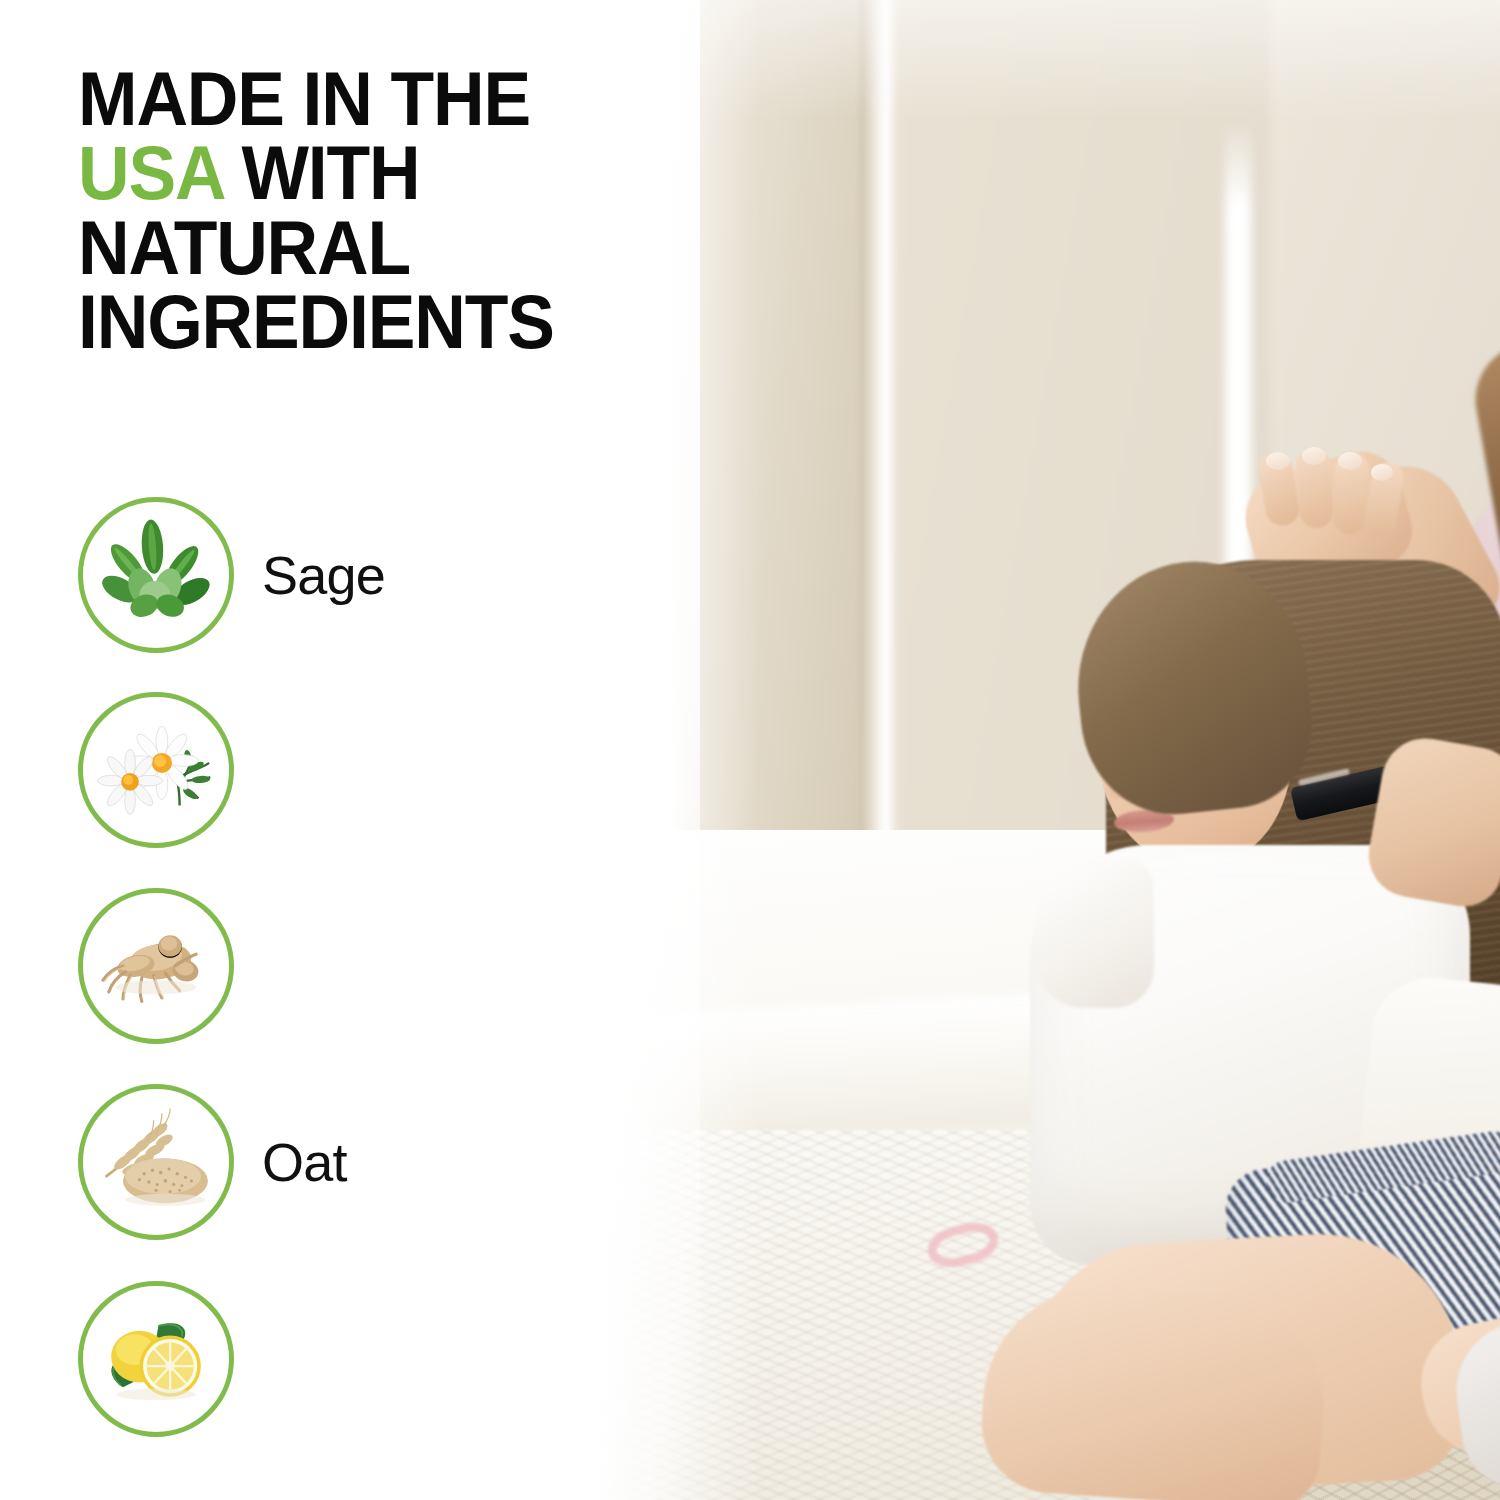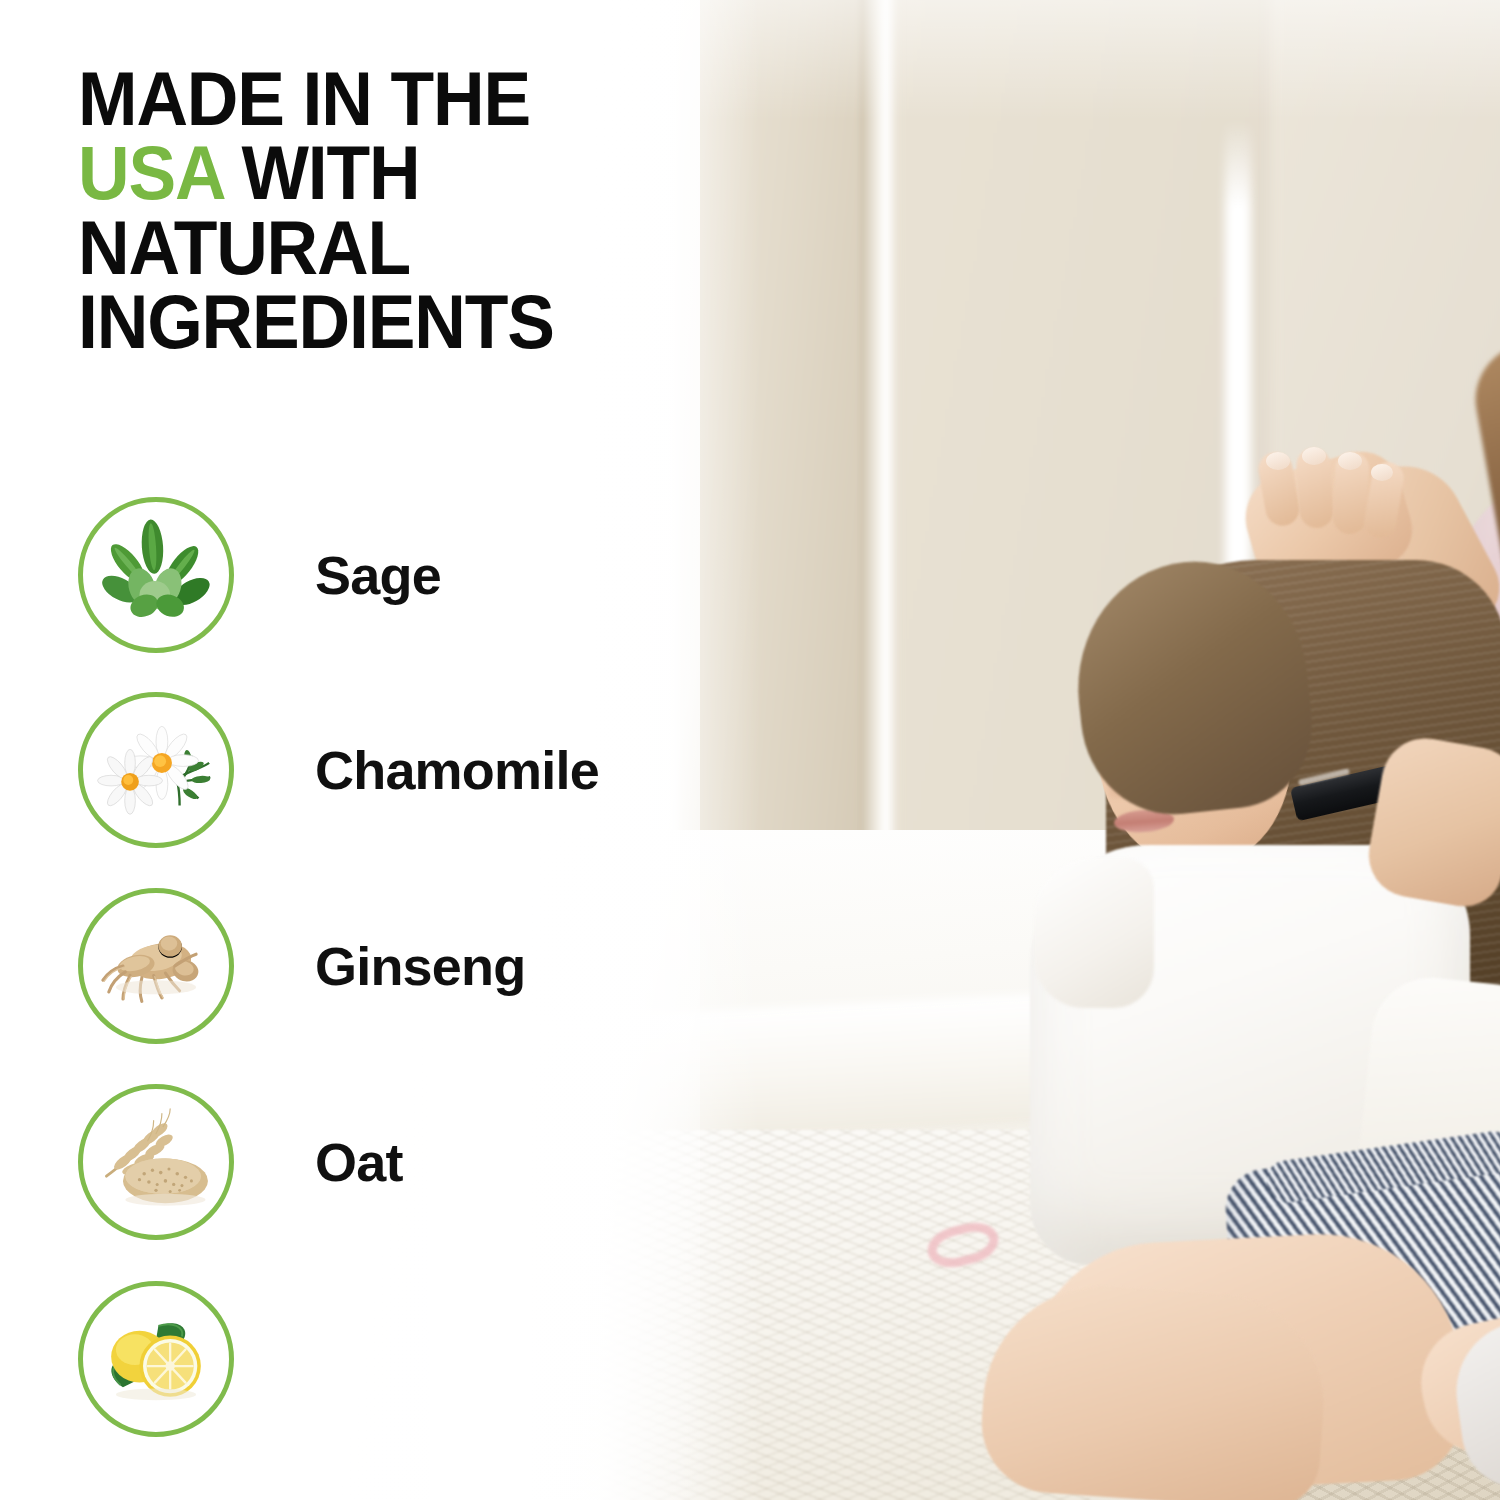--- a/index.html
+++ b/index.html
@@ -292,23 +292,23 @@
   .ing-circle {
     width:156px; height:156px; flex:0 0 156px;
     border:5px solid #80bb4c; border-radius:50%;
     background:#ffffff; position:relative; overflow:hidden;
   }
   .ing-art {
     position:absolute; left:50%; top:50%; transform:translate(-50%,-50%);
     width:118px; height:118px;
   }
   .ing-label {
-    margin-left:81px;
+    margin-left:28px;
     font-family:"Liberation Sans", sans-serif;
-    font-weight:700; font-size:54px; letter-spacing:-0.8px;
+    font-weight:400; font-size:54px; letter-spacing:-0.8px;
     color:#101010; white-space:nowrap;
   }
 </style>
 </head>
 <body>
 
 <div id="stage">
 
   <div class="photo">
     <div class="win-glow"></div>
@@ -446,21 +446,20 @@
               <ellipse cx="0" cy="16" rx="4.5" ry="11.5"></ellipse>
               <ellipse cx="-11" cy="11" rx="4.5" ry="11.5" transform="rotate(40 -11 11)"></ellipse>
               <ellipse cx="-16" cy="-1" rx="11.5" ry="4.5"></ellipse>
               <ellipse cx="-11" cy="-12" rx="4.5" ry="11.5" transform="rotate(-40 -11 -12)"></ellipse>
             </g>
             <circle cx="0" cy="0" r="7.5" fill="#efa01c"></circle>
             <circle cx="-1.5" cy="-1.5" r="4.2" fill="#ffbe3c"></circle>
           </g>
         </svg>
       </div>
-      <div class="ing-label">Chamomile</div>
     </div>
 
     <div class="ing-row" style="top:888px;">
       <div class="ing-circle" style="border-color: rgb(128, 187, 76);">
         <svg class="ing-art" viewBox="0 0 100 100">
           <g>
             <ellipse cx="54" cy="46" rx="26" ry="15" fill="#d3b183" transform="rotate(-8 54 46)"></ellipse>
             <ellipse cx="50" cy="43" rx="22" ry="11" fill="#e2c79e" transform="rotate(-8 50 43)"></ellipse>
             <ellipse cx="62" cy="34" rx="10" ry="9" fill="#c9a madeup"></ellipse>
             <ellipse cx="62" cy="33" rx="10" ry="9" fill="#cdab7c"></ellipse>
@@ -480,21 +479,20 @@
             </g>
             <g stroke="#dcc199" stroke-width="1.2" fill="none" stroke-linecap="round">
               <path d="M23 51 C15 53 10 57 6 63"></path>
               <path d="M29 59 C25 66 23 72 23 78"></path>
               <path d="M49 59 C51 66 53 72 56 77"></path>
             </g>
             <ellipse cx="50" cy="68" rx="34" ry="6" fill="#efe6d7" opacity=".55"></ellipse>
           </g>
         </svg>
       </div>
-      <div class="ing-label">Ginseng</div>
     </div>
 
     <div class="ing-row" style="top:1084px;">
       <div class="ing-circle" style="border-color: rgb(128, 187, 76);">
         <svg class="ing-art" viewBox="0 0 100 100">
           <g>
             <path d="M8 62 C24 50 40 36 56 22" stroke="#c9ad7c" stroke-width="2.4" fill="none" stroke-linecap="round"></path>
             <g fill="#d8bf92">
               <ellipse cx="22" cy="50" rx="9" ry="4" transform="rotate(-38 22 50)"></ellipse>
               <ellipse cx="30" cy="43" rx="9" ry="4" transform="rotate(-38 30 43)"></ellipse>

